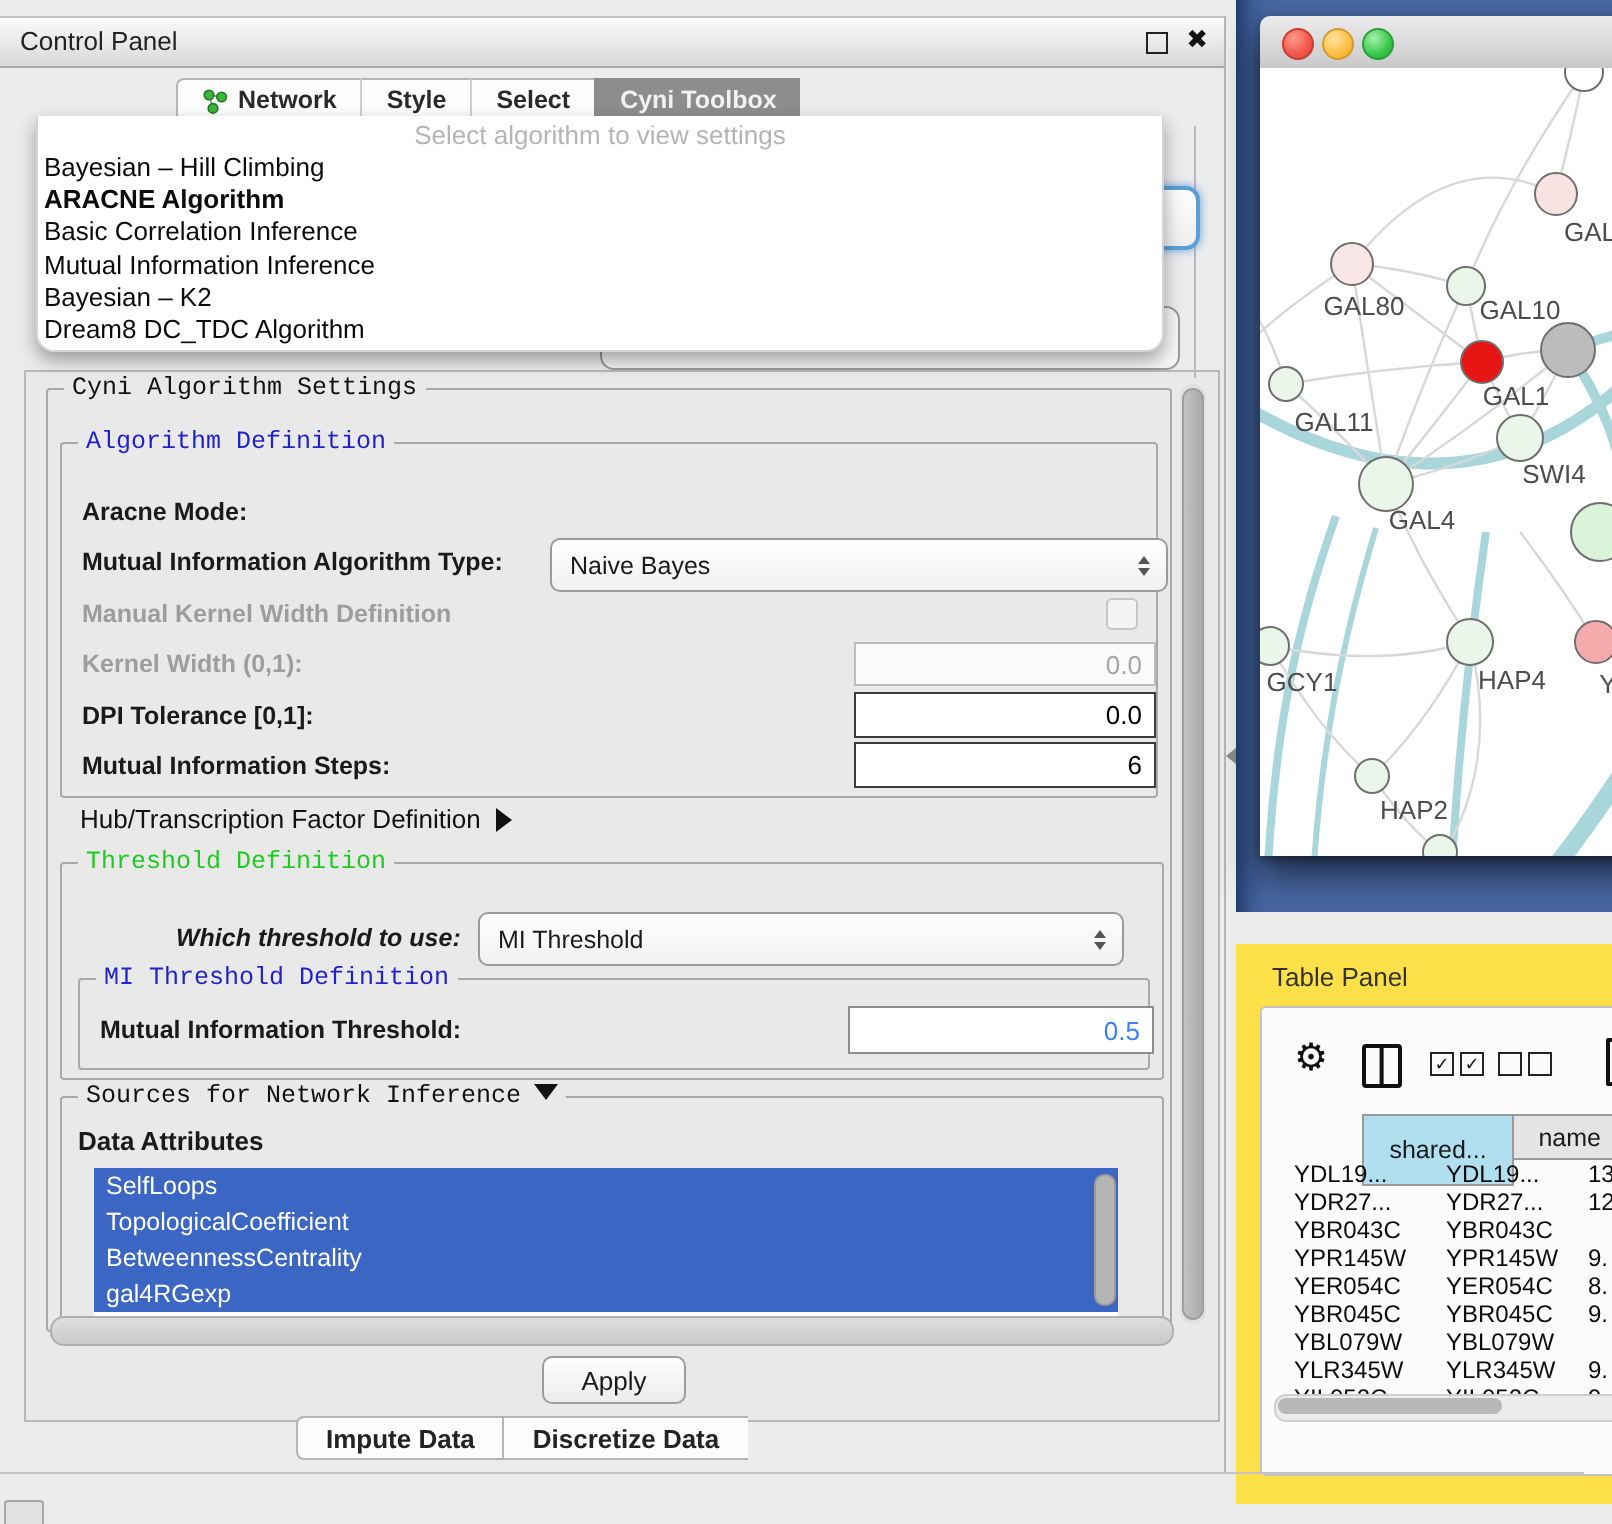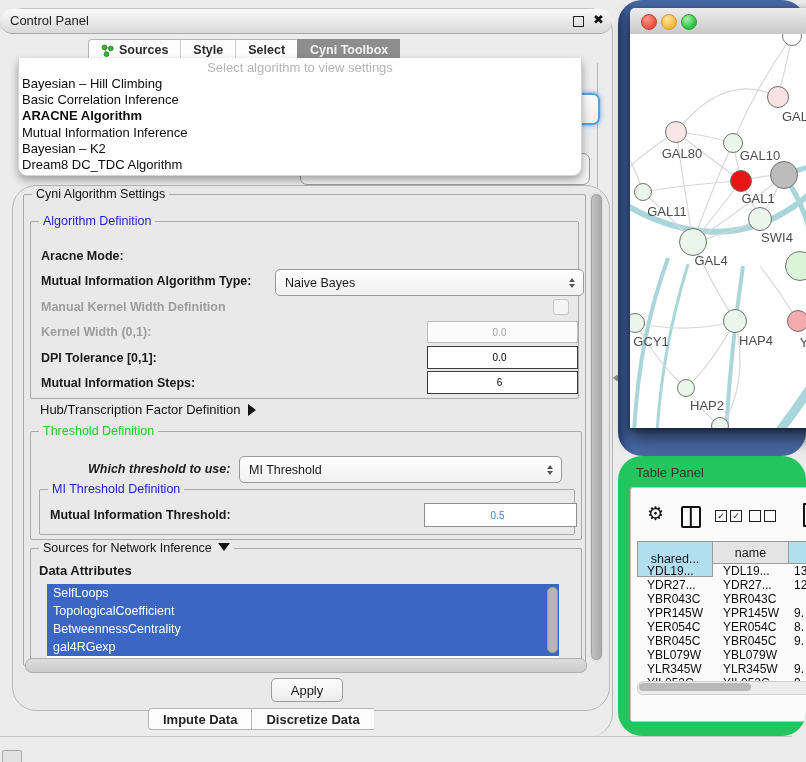--- a/index.html
+++ b/index.html
@@ -1,18 +1,18 @@
 <!DOCTYPE html>
 <html><head>
 <meta charset="utf-8">
 <style>
   html,body{margin:0;padding:0;}
   body{width:806px;height:762px;position:relative;overflow:hidden;background:#ececec;
        font-family:"Liberation Sans","DejaVu Sans",sans-serif;color:#1a1a1a;}
-  .abs{position:absolute;border-radius:24px;}
+  .abs{position:absolute;}
 
   
   .desktop{left:618px;top:0;width:188px;height:456px;
     background:linear-gradient(to right,#223e6b 0,#3c5c94 8px,#4868a4 16px,#4868a4 100%);}
 
   
   .control-panel{left:0;top:8px;width:612px;height:728px;background:#ececec;
     border-right:1px solid #b5b5b5;border-top:1px solid #c2c2c2;}
   .titlebar{left:0;top:0;width:100%;height:24px;
     background:linear-gradient(#fafafa,#d9d9d9);border-bottom:1px solid #a8a8a8;}
@@ -43,36 +43,36 @@
     box-shadow:0 0 5px rgba(90,150,220,0.9);z-index:10;}
   .frag-combo2{left:300px;top:144px;width:288px;height:30px;border:1.5px solid #9a9a9a;
     border-radius:7px;background:#f5f5f5;z-index:8;}
   .frag-groupline{left:597px;top:54px;width:1px;height:126px;background:#b8b8b8;z-index:5;}
 
   
   .settings{left:12px;top:176px;width:596px;height:524px;background:#e9e9e9;
     border:1px solid #b8b8b8;}
   .groupbox{position:absolute;border:1px solid #a9a9a9;border-radius:2px;}
   .group-title{position:absolute;top:-8px;left:8px;background:#e9e9e9;padding:0 4px;
-    font-size:12.5px;white-space:nowrap;}
+    font-size:12.5px;white-space:nowrap;font-family:Liberation Mono, monospace;}
   .gt-blue{color:#2222cc;}
   .gt-green{color:#1ecb1e;}
   .lbl{position:absolute;font-size:12.5px;font-weight:700;white-space:nowrap;}
   .lbl.dis{color:#9d9d9d;}
   .combo{position:absolute;background:linear-gradient(#fefefe,#f1f1f1);
     border:1px solid #9a9a9a;border-radius:5px;font-size:12.5px;
     display:flex;align-items:center;padding-left:9px;}
   .stepper{position:absolute;right:8px;top:50%;transform:translateY(-50%);
     display:flex;flex-direction:column;gap:2px;}
   .stepper .up{width:0;height:0;border-left:3.5px solid transparent;border-right:3.5px solid transparent;
     border-bottom:4px solid #555;}
   .stepper .down{width:0;height:0;border-left:3.5px solid transparent;border-right:3.5px solid transparent;
     border-top:4px solid #555;}
-  .field{position:absolute;background:#fff;font-size:10px;text-align:right;
-    padding-right:6px;display:flex;align-items:center;justify-content:center;}
+  .field{position:absolute;background:#fff;font-size:13px;text-align:right;
+    padding-right:6px;display:flex;align-items:center;justify-content:flex-end;}
   .field.dis{border:1px solid #bdbdbd;background:#fbfbfb;color:#a6a6a6;}
   .field.strong{border:1.5px solid #3c3c3c;color:#000;}
   .field.mid{border:1px solid #8e8e8e;color:#3b82f6;}
   .checkbox{position:absolute;width:14px;height:14px;border:1px solid #c6c6c6;
     border-radius:3px;background:#f4f4f4;}
   .tri-right{display:inline-block;width:0;height:0;border-top:6px solid transparent;
     border-bottom:6px solid transparent;border-left:8px solid #111;margin-left:8px;vertical-align:-2px;}
   .tri-down{display:inline-block;width:0;height:0;border-left:6px solid transparent;
     border-right:6px solid transparent;border-top:8px solid #111;margin-left:6px;vertical-align:1px;}
   .plain-label{position:absolute;font-size:13px;color:#111;white-space:nowrap;}
@@ -111,21 +111,21 @@
   .tl.red{left:11px;background:radial-gradient(circle at 35% 30%,#ff9a8f,#f25648 60%,#d8473a);border:1px solid #c93b30;}
   .tl.yellow{left:31px;background:radial-gradient(circle at 35% 30%,#ffe3a0,#fdbd41 60%,#e8a42a);border:1px solid #d69b2c;}
   .tl.green{left:51px;background:radial-gradient(circle at 35% 30%,#a9f0ae,#35c94a 60%,#27a838);border:1px solid #2a9e3a;}
   .net-content{position:absolute;left:0;top:26px;width:100%;height:394px;background:#fff;overflow:hidden;}
   .net-content svg{position:absolute;left:0;top:0;}
   .node{position:absolute;border-radius:50%;border:1.2px solid #6f6f6f;box-sizing:border-box;}
   .nlabel{position:absolute;font-size:13px;color:#4d4d4d;white-space:nowrap;
     transform:translate(-50%,-50%);}
 
   
-  .table-region{left:618px;top:456px;width:188px;height:280px;background:#22c55e;overflow:hidden;}
+  .table-region{left:618px;top:472px;width:188px;height:280px;background:#fde047;overflow:hidden;}
   .tp-title{position:absolute;left:18px;top:9px;font-size:13px;color:#333;}
   .tp-panel{position:absolute;left:12px;top:31px;width:210px;height:233px;background:#fbfbfb;
     border:1px solid #c2c2c2;border-radius:3px;overflow:hidden;}
   .gear{position:absolute;left:16px;top:16px;font-size:19px;color:#111;line-height:19px;}
   .colicon{position:absolute;left:50px;top:18px;width:16px;height:18px;border:2.4px solid #111;
     border-radius:2px;}
   .colicon:before{content:"";position:absolute;left:50%;top:0;bottom:0;width:2.4px;background:#111;
     transform:translateX(-50%);}
   .cbpair{position:absolute;top:22px;display:flex;gap:3px;}
   .cb{width:10px;height:10px;border:1.6px solid #222;font-size:9px;line-height:10px;
@@ -172,43 +172,43 @@
 
   <div class="abs tabbar">
     <div class="tab first">
       <svg class="net-tab-icon" viewBox="0 0 13 13">
         <line x1="3.5" y1="3.5" x2="9.5" y2="4.5" stroke="#9a9a9a" stroke-width="1"></line>
         <line x1="3.5" y1="3.5" x2="5.5" y2="10" stroke="#9a9a9a" stroke-width="1"></line>
         <circle cx="3.5" cy="3.5" r="2.4" fill="#3cb43c" stroke="#1f7a1f" stroke-width="0.8"></circle>
         <circle cx="9.8" cy="4.5" r="2.4" fill="#3cb43c" stroke="#1f7a1f" stroke-width="0.8"></circle>
         <circle cx="5.5" cy="10.2" r="2.4" fill="#3cb43c" stroke="#1f7a1f" stroke-width="0.8"></circle>
       </svg>
-      <span>Sources</span>
+      <span>Network</span>
     </div>
     <div class="tab">
       <span>Style</span>
     </div>
     <div class="tab">
       <span>Select</span>
     </div>
     <div class="tab selected">
       <span>Cyni Toolbox</span>
     </div>
   </div>
 
   <div class="abs frag-combo-focus"></div>
   <div class="abs frag-combo2"></div>
   <div class="abs frag-groupline"></div>
 
   <div class="abs dropdown">
     <div class="dd-placeholder">Select algorithm to view settings</div>
     <div id="dd-items">
         <div class="dd-item">Bayesian – Hill Climbing</div>
+        <div class="dd-item sel">ARACNE Algorithm</div>
         <div class="dd-item">Basic Correlation Inference</div>
-        <div class="dd-item sel">ARACNE Algorithm</div>
         <div class="dd-item">Mutual Information Inference</div>
         <div class="dd-item">Bayesian – K2</div>
         <div class="dd-item">Dream8 DC_TDC Algorithm</div>
       </div>
   </div>
 
   <div class="abs settings">
 
     <div class="vscroll">
       <div class="thumb"></div>
@@ -387,21 +387,21 @@
       <span class="cb">✓</span>
     </span>
     <span class="cbpair" style="left:118px;">
       <span class="cb"></span>
       <span class="cb"></span>
     </span>
     <span class="docicon"></span>
 
     <div class="tbl">
       <div class="thead" id="tbl-head">
-          <div class="th c1 first sel" style="padding: 17px;">shared...</div>
+          <div class="th c1 first sel" style="padding: 17px; margin-left: 44px;">shared...</div>
           <div class="th c2" style="padding: 0px;">name</div>
           <div class="th c3 sel" style="padding: 0px;">A</div>
         </div>
       <div class="tbody" id="tbl-body">
           <div class="tr">
             <div class="td c1">YDL19...</div>
             <div class="td c2">YDL19...</div>
             <div class="td c3">13</div>
           </div>
           <div class="tr">

